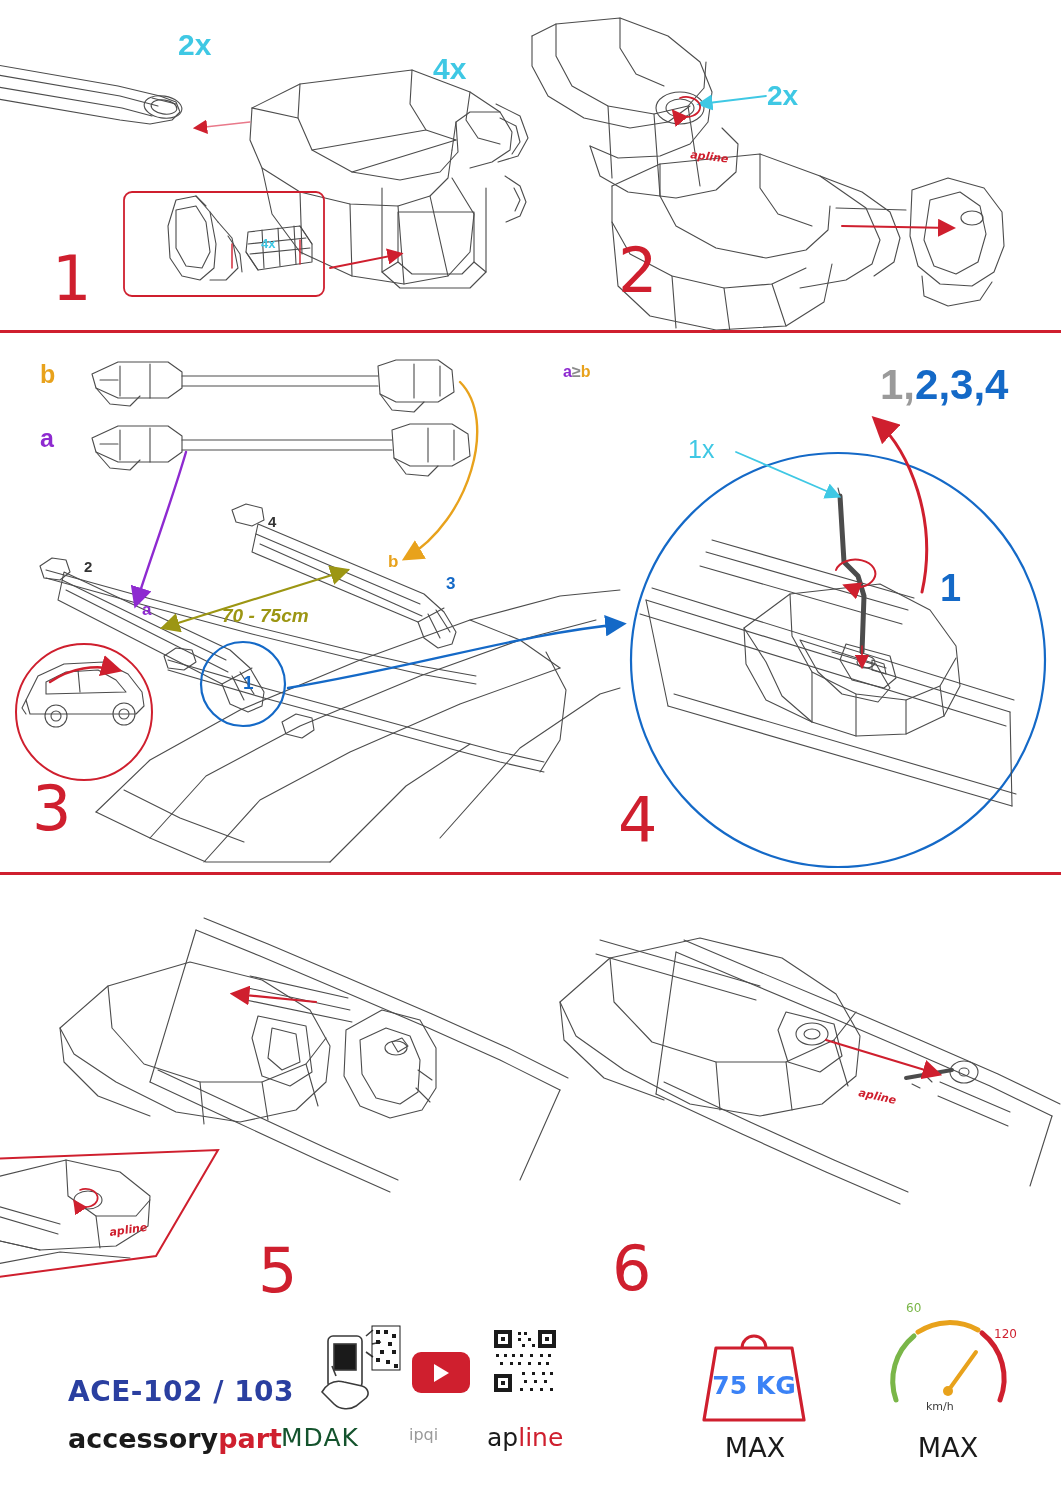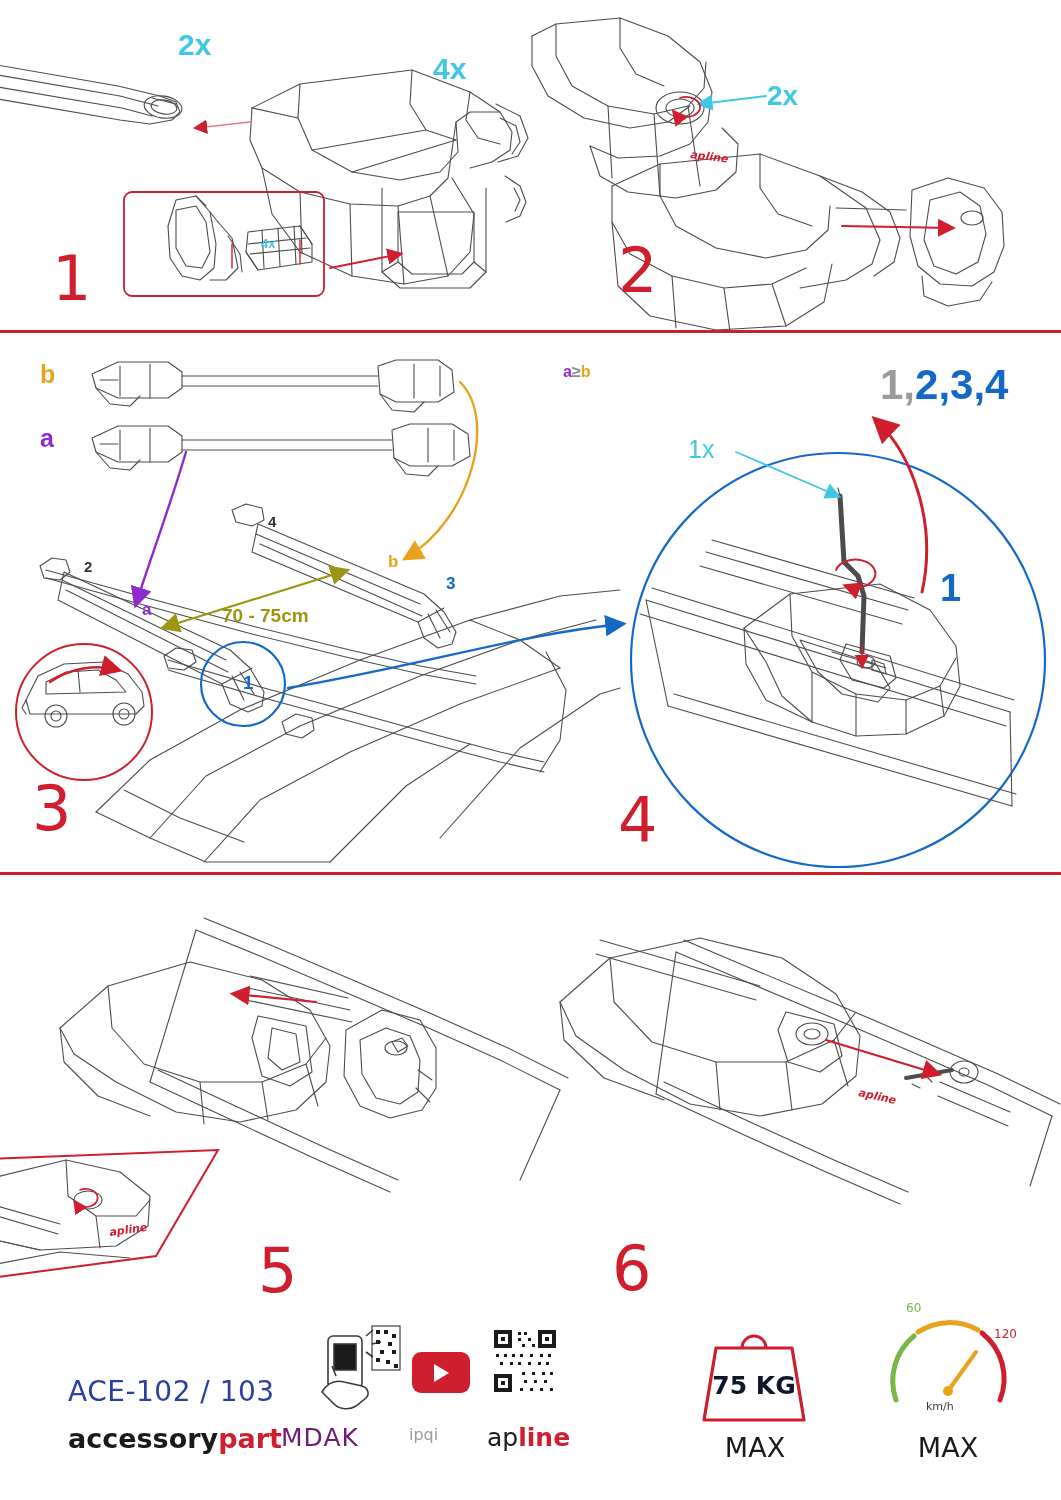--- a/index.html
+++ b/index.html
@@ -51,21 +51,21 @@
   .lbl-2x-a { left: 178px; top: 28px; font-size: 30px; font-weight: 700; }
   .lbl-4x-a { left: 433px; top: 52px; font-size: 30px; font-weight: 700; }
   .lbl-2x-b { left: 767px; top: 80px; font-size: 28px; font-weight: 700; }
   .lbl-4x-inset { left: 261px; top: 236px; font-size: 13px; font-weight: 700; }
 
   .lbl-b1 { left: 40px; top: 360px; font-size: 25px; font-weight: 700; }
   .lbl-a1 { left: 40px; top: 424px; font-size: 25px; font-weight: 700; }
   .lbl-ab { left: 563px; top: 363px; font-size: 16px; font-weight: 700; }
   .lbl-a-small { left: 142px; top: 600px; font-size: 17px; font-weight: 700; }
   .lbl-b-small { left: 388px; top: 552px; font-size: 17px; font-weight: 700; }
-  .lbl-dim { left: 222px; top: 605px; font-size: 19px; font-weight: 700; }
+  .lbl-dim { left: 222px; top: 605px; font-size: 19px; font-style: italic; font-weight: 700; }
   .lbl-n2 { left: 84px; top: 558px; font-size: 15px; font-weight: 700; color: #333; }
   .lbl-n4 { left: 268px; top: 513px; font-size: 15px; font-weight: 700; color: #333; }
   .lbl-n3 { left: 446px; top: 574px; font-size: 17px; font-weight: 700; color: #1469c7; }
   .lbl-n1 { left: 243px; top: 672px; font-size: 19px; font-weight: 700; color: #1469c7; }
 
   .lbl-1x { left: 688px; top: 435px; font-size: 25px; font-weight: 400; }
   .lbl-1234 { left: 880px; top: 361px; font-size: 42px; font-weight: 700; }
   .lbl-1234 .seq-grey { color: #9a9a9a; }
   .lbl-1234 .seq-blue { color: #1469c7; }
   .lbl-one-red { left: 940px; top: 567px; font-size: 38px; font-weight: 700; }
@@ -75,55 +75,55 @@
   .step3 { left: 32px; top: 778px; }
   .step4 { left: 618px; top: 790px; }
   .step5 { left: 258px; top: 1240px; }
   .step6 { left: 612px; top: 1238px; }
 
   
   .footer { position: absolute; left: 0; top: 1345px; width: 1061px; height: 155px; }
 
   .model-code {
     position: absolute; left: 68px; top: 30px;
-    font-size: 28px; font-weight: 400; color: #2a3fa0;
+    font-size: 28px; font-weight: 700; color: #2a3fa0;
     letter-spacing: 0.5px;
     font-family: "DejaVu Sans", sans-serif;
   }
   .brand-accessorypart {
     position: absolute; left: 68px; top: 78px;
     font-size: 27px; font-weight: 700;
     font-family: "DejaVu Sans", sans-serif;
   }
   .brand-accessorypart .p1 { color: #1a1a1a; }
   .brand-accessorypart .p2 { color: #cf1f2e; }
 
   .brand-mdak {
     position: absolute; left: 281px; top: 78px;
-    font-size: 25px; font-weight: 400; color: #701a75;
+    font-size: 25px; font-weight: 400; color: #14532d;
     letter-spacing: 1px;
     font-family: "DejaVu Sans", sans-serif;
   }
   .brand-ipqi {
     position: absolute; left: 409px; top: 80px;
     font-size: 16px; color: #9a9a9a;
     font-family: "DejaVu Sans", sans-serif;
   }
   .brand-apline {
     position: absolute; left: 487px; top: 78px;
     font-size: 25px; font-weight: 400;
     font-family: "DejaVu Sans", sans-serif;
   }
   .brand-apline .ap { color: #1a1a1a; }
-  .brand-apline .line { color: #cf1f2e; font-weight: bold; }
+  .brand-apline .line { color: #cf1f2e; }
 
   .weight-val {
     position: absolute; left: 706px; top: 1371px;
     width: 96px; text-align: center;
-    font-size: 25px; font-weight: 700; color: #0f172a;
+    font-size: 25px; font-weight: 700; color: #3b82f6;
     font-family: "DejaVu Sans", sans-serif;
   }
   .max-1 {
     position: absolute; left: 700px; top: 1432px;
     width: 110px; text-align: center;
     font-size: 27px; color: #1a1a1a;
     font-family: "DejaVu Sans", sans-serif;
   }
   .max-2 {
     position: absolute; left: 888px; top: 1432px;

